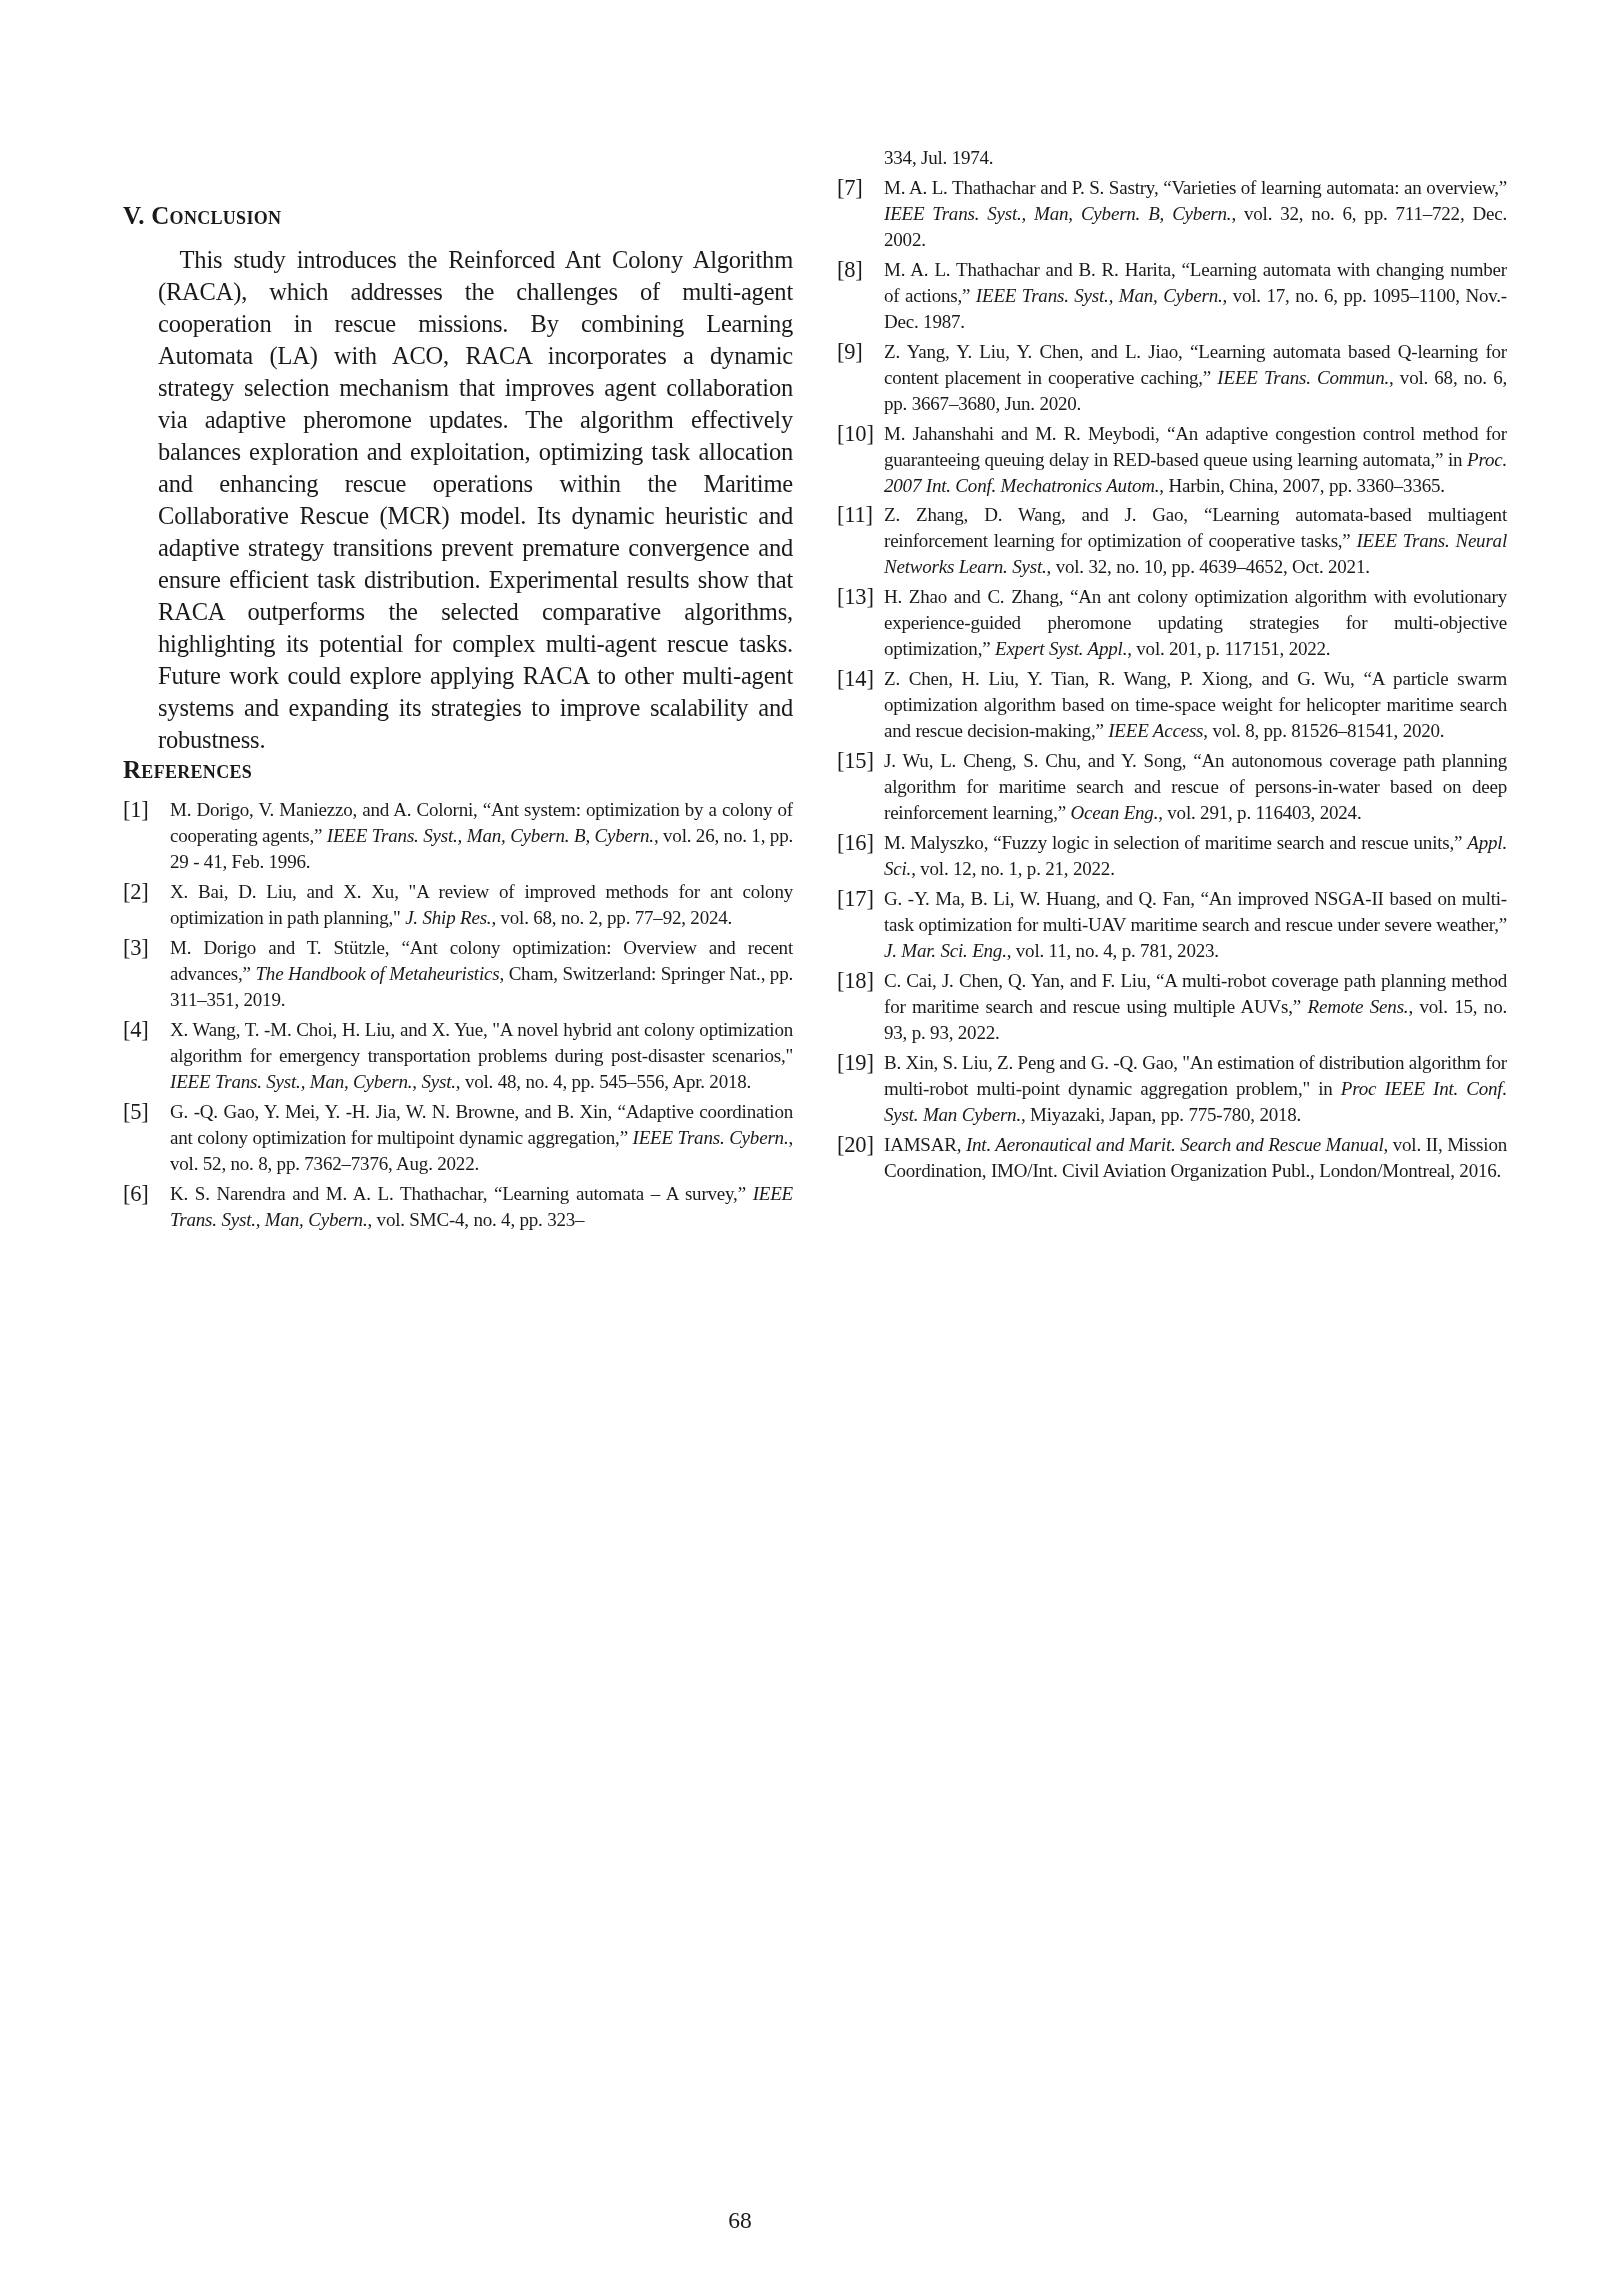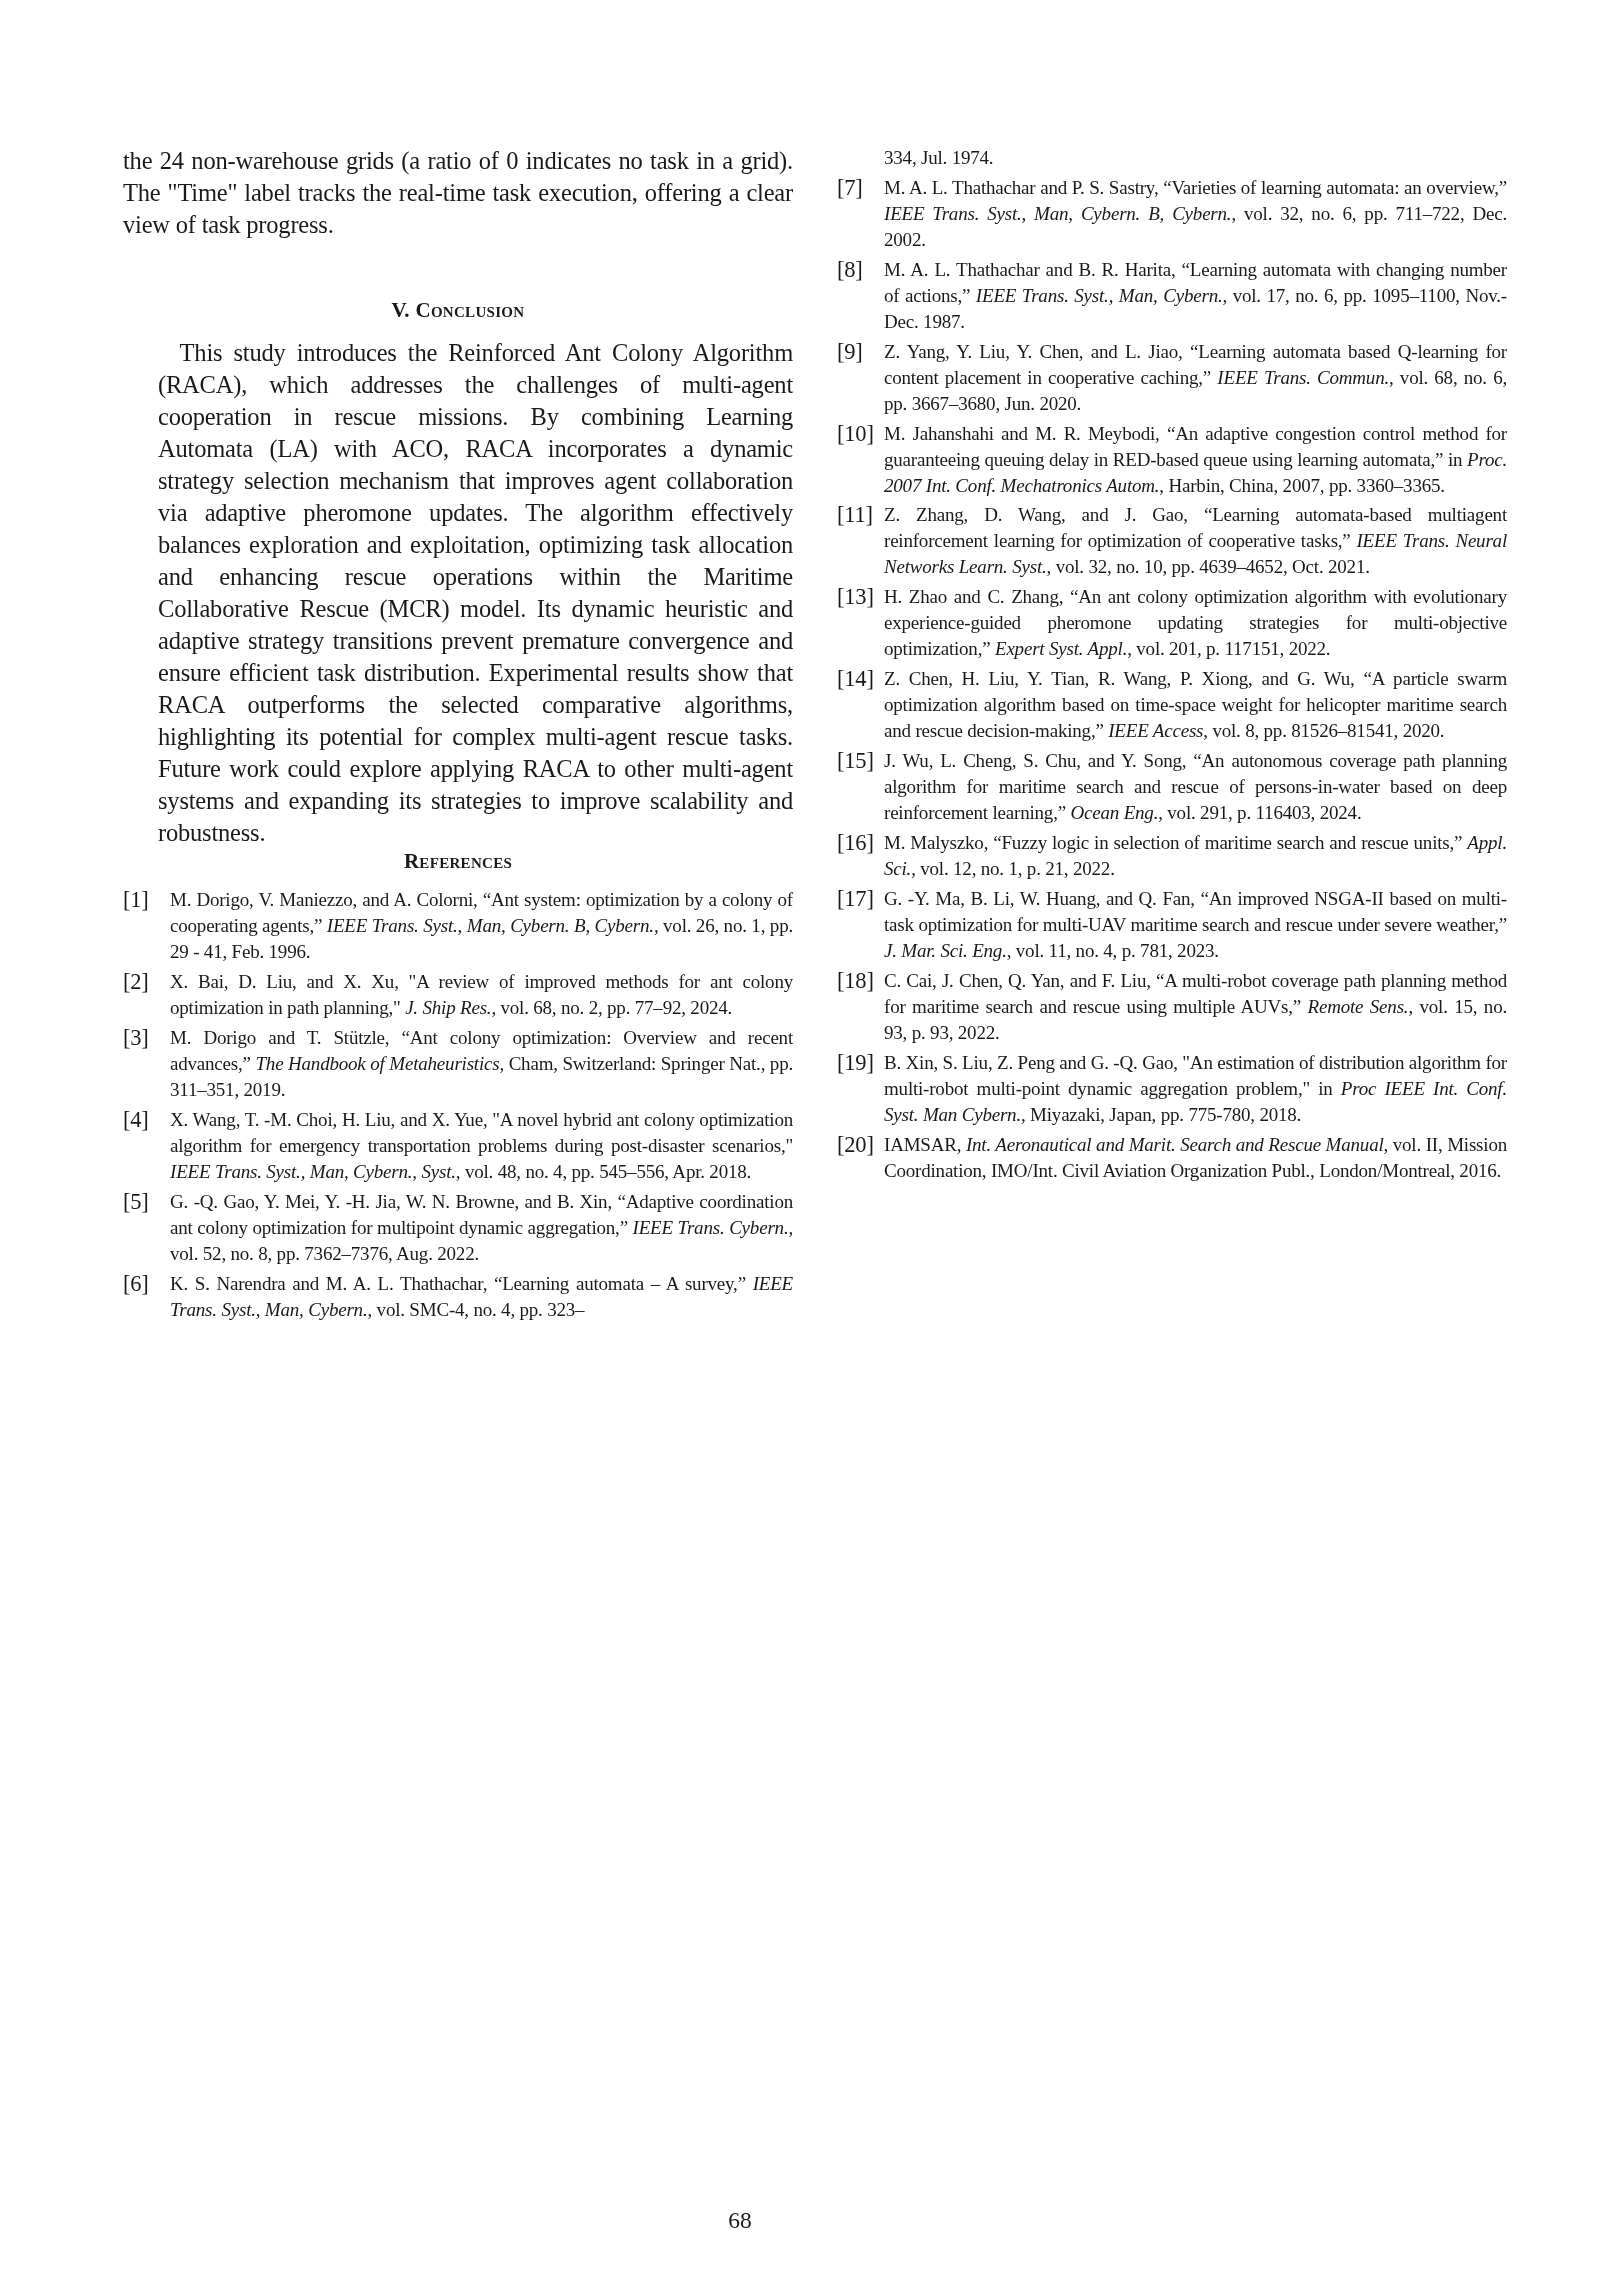--- a/index.html
+++ b/index.html
@@ -12,21 +12,21 @@
     position: absolute; top: 145px; width: 670px;
   }
   .col.left { left: 123px; }
   .col.right { left: 837px; }
   .para {
     font-size: 24.5px; line-height: 32px; text-align: justify; margin: 0;
     letter-spacing: -0.2px;
   }
   .para.indent { text-indent: 21.6px; margin-left: 35px; }
   .heading {
-    text-align: center; font-size: 21px; margin: 0; font-variant: small-caps;
+    text-align: left; font-size: 25px; margin: 0; font-variant: small-caps;
     letter-spacing: 0.3px;
   }
   #concl-heading { margin-top: 57px; margin-bottom: 13.7px; }
   #refs-heading { margin-bottom: 13.7px; font-family: Liberation Serif, serif; }
   .ref {
     display: flex; font-size: 19px; line-height: 26px; margin-bottom: 3.9px;
     letter-spacing: -0.2px;
   }
   .ref .num { width: 47px; flex: 0 0 47px; font-size: 22.5px; line-height: 26px; }
   .ref .body { flex: 1; text-align: justify; }
@@ -34,21 +34,20 @@
   .cont { padding-left: 47px; font-size: 19px; line-height: 26px; margin-bottom: 3.9px; letter-spacing: -0.2px;}
   .page-num {
     position: absolute; top: 2207px; left: 0; width: 1480px; text-align: center;
     font-size: 23.5px;
   }
 </style>
 </head>
 <body>
 
 <div class="col left">
-  <p class="para">the 24 non-warehouse grids (a ratio of 0 indicates no task in a grid). The "Time" label tracks the real-time task execution, offering a clear view of task progress.</p>
   <h2 class="heading" id="concl-heading">V.  Conclusion</h2>
   <p class="para indent">This study introduces the Reinforced Ant Colony Algorithm (RACA), which addresses the challenges of multi-agent cooperation in rescue missions. By combining Learning Automata (LA) with ACO, RACA incorporates a dynamic strategy selection mechanism that improves agent collaboration via adaptive pheromone updates. The algorithm effectively balances exploration and exploitation, optimizing task allocation and enhancing rescue operations within the Maritime Collaborative Rescue (MCR) model. Its dynamic heuristic and adaptive strategy transitions prevent premature convergence and ensure efficient task distribution. Experimental results show that RACA outperforms the selected comparative algorithms, highlighting its potential for complex multi-agent rescue tasks. Future work could explore applying RACA to other multi-agent systems and expanding its strategies to improve scalability and robustness.</p>
   <h2 class="heading" id="refs-heading">References</h2>
   <div id="refs-left">
       <div class="ref">
         <span class="num">[1]</span>
         <span class="body"><span>M. Dorigo, V. Maniezzo, and A. Colorni, “Ant system: optimization by a colony of cooperating agents,” </span><i>IEEE Trans. Syst., Man, Cybern. B, Cybern.</i><span>, vol. 26, no. 1, pp. 29 - 41, Feb. 1996.</span></span>
       </div>
       <div class="ref">
         <span class="num">[2]</span>

